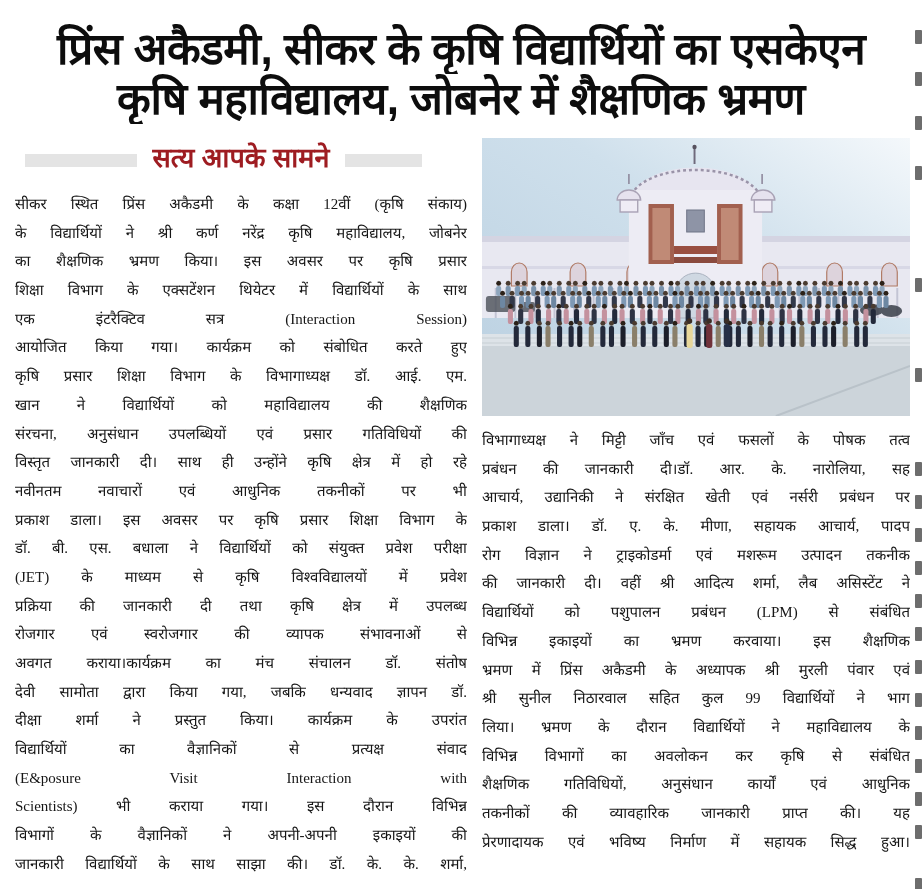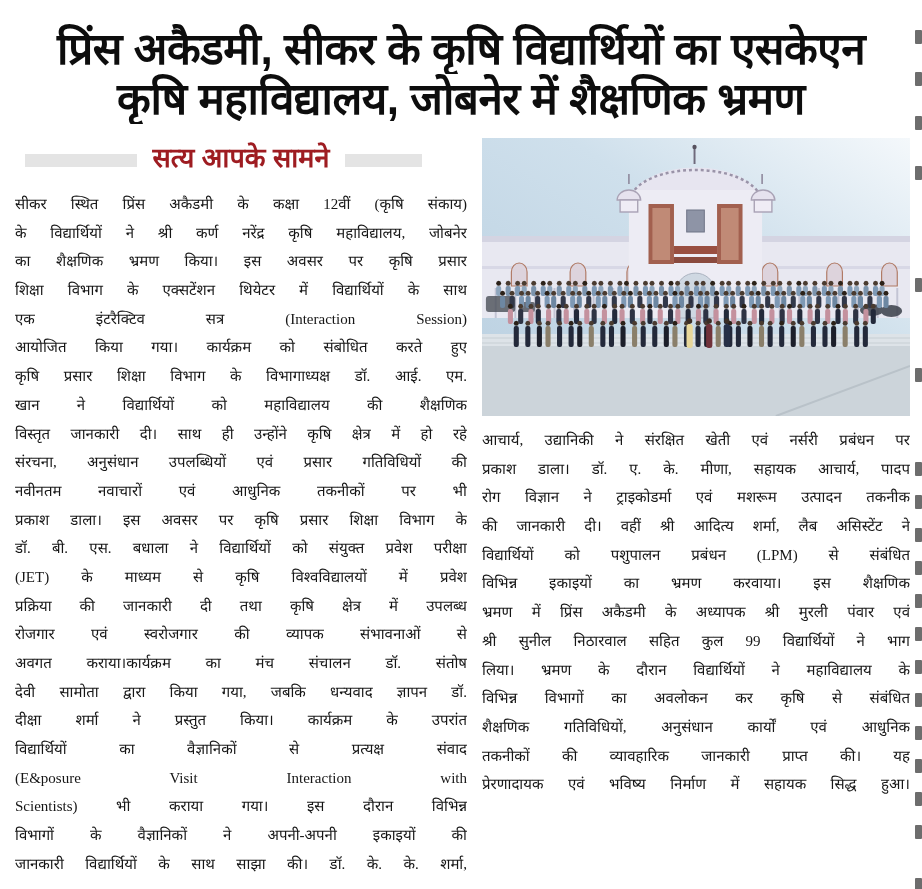--- a/index.html
+++ b/index.html
@@ -71,22 +71,22 @@
       </div>
       <div>
           <div class="line">सीकर स्थित प्रिंस अकैडमी के कक्षा 12वीं (कृषि संकाय)</div>
           <div class="line">के विद्यार्थियों ने श्री कर्ण नरेंद्र कृषि महाविद्यालय, जोबनेर</div>
           <div class="line">का शैक्षणिक भ्रमण किया। इस अवसर पर कृषि प्रसार</div>
           <div class="line">शिक्षा विभाग के एक्सटेंशन थियेटर में विद्यार्थियों के साथ</div>
           <div class="line">एक इंटरैक्टिव सत्र (Interaction Session)</div>
           <div class="line">आयोजित किया गया। कार्यक्रम को संबोधित करते हुए</div>
           <div class="line">कृषि प्रसार शिक्षा विभाग के विभागाध्यक्ष डॉ. आई. एम.</div>
           <div class="line">खान ने विद्यार्थियों को महाविद्यालय की शैक्षणिक</div>
+          <div class="line">संरचना, अनुसंधान उपलब्धियों एवं प्रसार गतिविधियों की</div>
           <div class="line">विस्तृत जानकारी दी। साथ ही उन्होंने कृषि क्षेत्र में हो रहे</div>
-          <div class="line">संरचना, अनुसंधान उपलब्धियों एवं प्रसार गतिविधियों की</div>
           <div class="line">नवीनतम नवाचारों एवं आधुनिक तकनीकों पर भी</div>
           <div class="line">प्रकाश डाला। इस अवसर पर कृषि प्रसार शिक्षा विभाग के</div>
           <div class="line">डॉ. बी. एस. बधाला ने विद्यार्थियों को संयुक्त प्रवेश परीक्षा</div>
           <div class="line">(JET) के माध्यम से कृषि विश्वविद्यालयों में प्रवेश</div>
           <div class="line">प्रक्रिया की जानकारी दी तथा कृषि क्षेत्र में उपलब्ध</div>
           <div class="line">रोजगार एवं स्वरोजगार की व्यापक संभावनाओं से</div>
           <div class="line">अवगत कराया।कार्यक्रम का मंच संचालन डॉ. संतोष</div>
           <div class="line">देवी सामोता द्वारा किया गया, जबकि धन्यवाद ज्ञापन डॉ.</div>
           <div class="line">दीक्षा शर्मा ने प्रस्तुत किया। कार्यक्रम के उपरांत</div>
           <div class="line">विद्यार्थियों का वैज्ञानिकों से प्रत्यक्ष संवाद</div>
@@ -520,20 +520,22 @@
               <rect x="208.8" y="186" width="6.4" height="24" rx="2.5" fill="#e8d79a"></rect>
               <circle cx="212" cy="183" r="2.7" fill="#3c2e26"></circle>
               <rect x="228.8" y="186" width="6.4" height="24" rx="2.5" fill="#70323a"></rect>
               <circle cx="232" cy="183" r="2.7" fill="#3c2e26"></circle>
               <rect x="246.8" y="186" width="6.4" height="23" rx="2.5" fill="#273047"></rect>
               <circle cx="250" cy="183" r="2.7" fill="#3c2e26"></circle>
             </g>
         </svg>
       </div>
       <div>
+          <div class="line">विभागाध्यक्ष ने मिट्टी जाँच एवं फसलों के पोषक तत्व</div>
+          <div class="line">प्रबंधन की जानकारी दी।डॉ. आर. के. नारोलिया, सह</div>
           <div class="line">आचार्य, उद्यानिकी ने संरक्षित खेती एवं नर्सरी प्रबंधन पर</div>
           <div class="line">प्रकाश डाला। डॉ. ए. के. मीणा, सहायक आचार्य, पादप</div>
           <div class="line">रोग विज्ञान ने ट्राइकोडर्मा एवं मशरूम उत्पादन तकनीक</div>
           <div class="line">की जानकारी दी। वहीं श्री आदित्य शर्मा, लैब असिस्टेंट ने</div>
           <div class="line">विद्यार्थियों को पशुपालन प्रबंधन (LPM) से संबंधित</div>
           <div class="line">विभिन्न इकाइयों का भ्रमण करवाया। इस शैक्षणिक</div>
           <div class="line">भ्रमण में प्रिंस अकैडमी के अध्यापक श्री मुरली पंवार एवं</div>
           <div class="line">श्री सुनील निठारवाल सहित कुल 99 विद्यार्थियों ने भाग</div>
           <div class="line">लिया। भ्रमण के दौरान विद्यार्थियों ने महाविद्यालय के</div>
           <div class="line">विभिन्न विभागों का अवलोकन कर कृषि से संबंधित</div>

